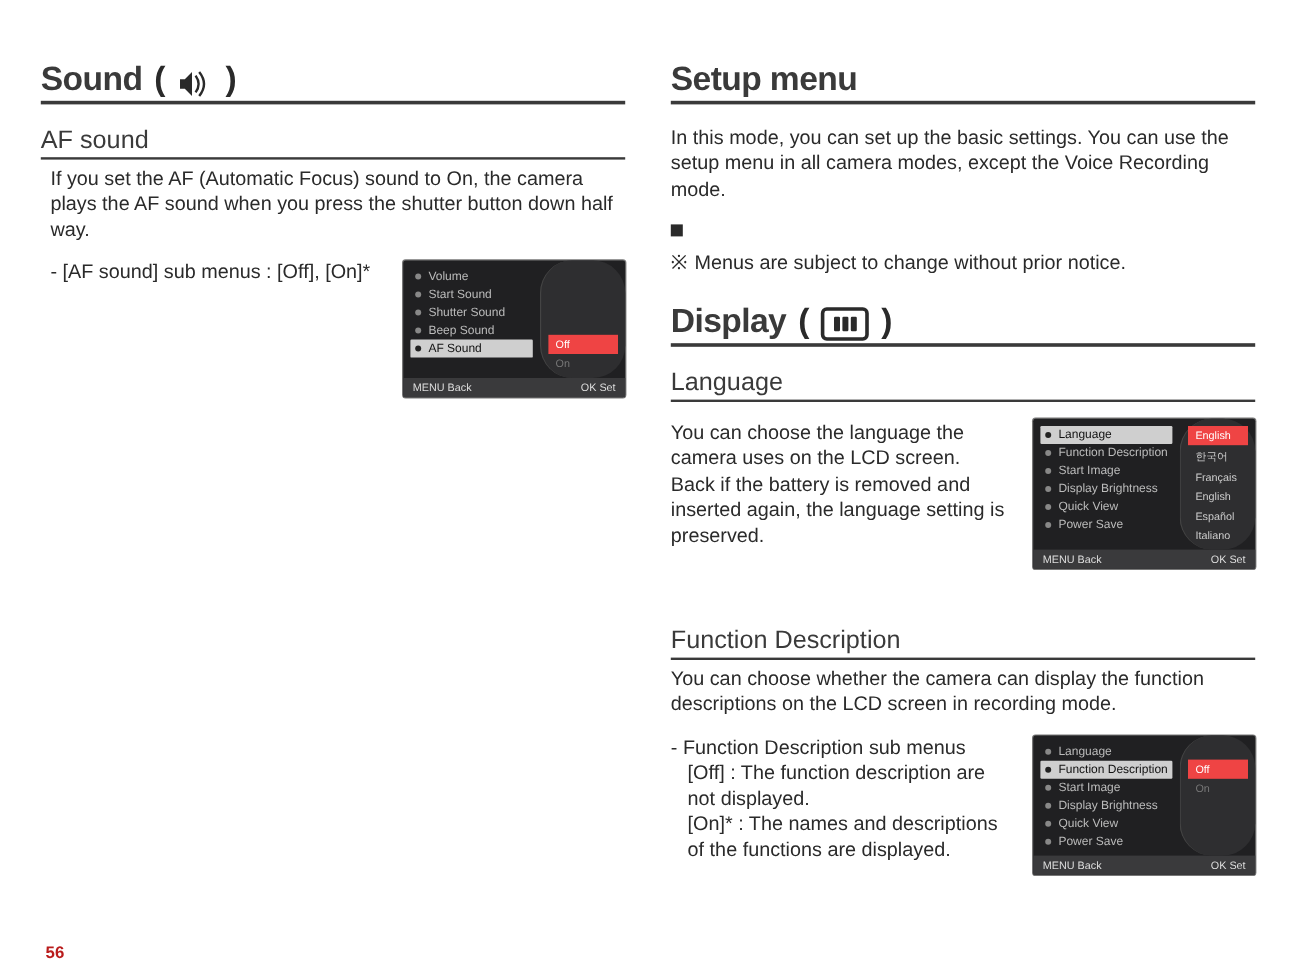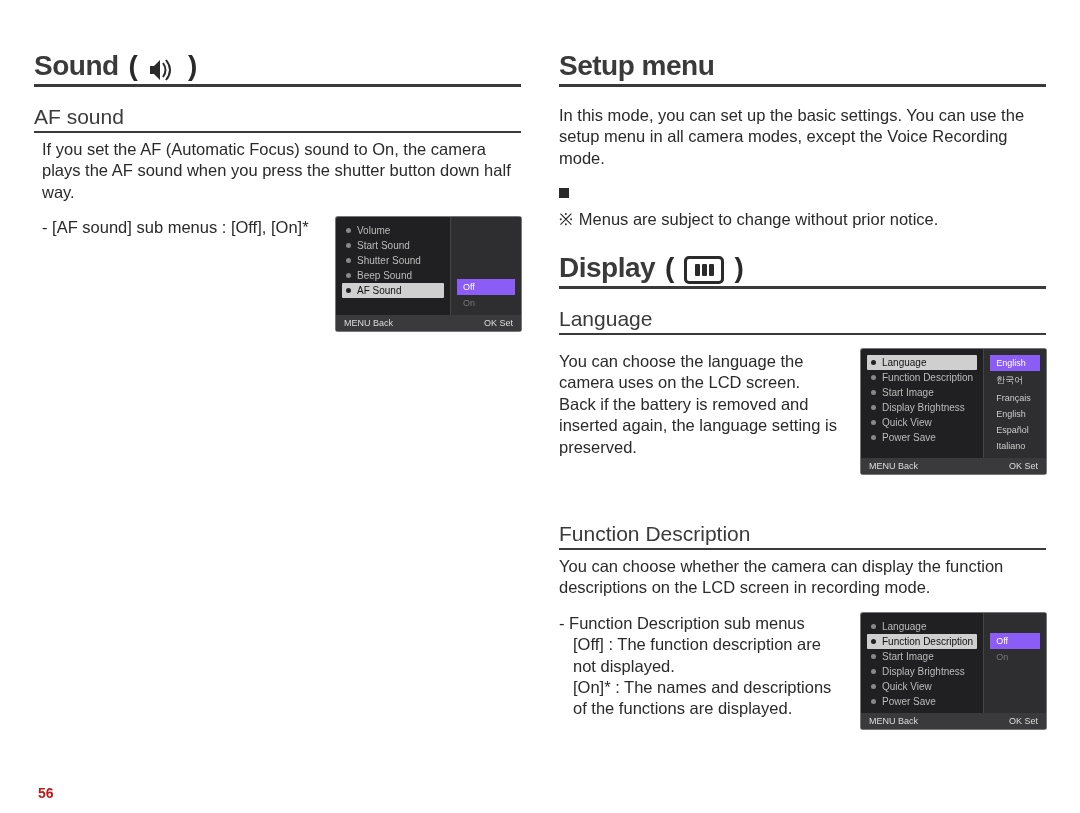--- a/index.html
+++ b/index.html
@@ -81,20 +81,21 @@
 
   
   .lcd {
     width: 185px;
     background: #202022;
     border-radius: 2px;
     box-shadow: 0 0 0 1px #777;
   }
   .lcd .body {
     padding: 6px 6px 4px 6px;
+    border-radius: 27px;
   }
   .lcd .item {
     display: flex;
     align-items: center;
     font-size: 10px;
     color: #bbb;
     padding: 2px 4px;
     gap: 6px;
     white-space: nowrap;
   }
@@ -121,21 +122,21 @@
   }
   .lcd .left {
     flex: 1;
   }
   .lcd .opt {
     font-size: 9px;
     color: #ccc;
     padding: 3px 6px;
   }
   .lcd .opt.hl {
-    background: #8b5cf6;
+    background: #ef4444;
     color: #fff;
   }
   .lcd .opt.dim {
     color: #777;
   }
   .lcd .footer {
     display: flex;
     justify-content: space-between;
     background: #3a3a3c;
     font-size: 9px;

